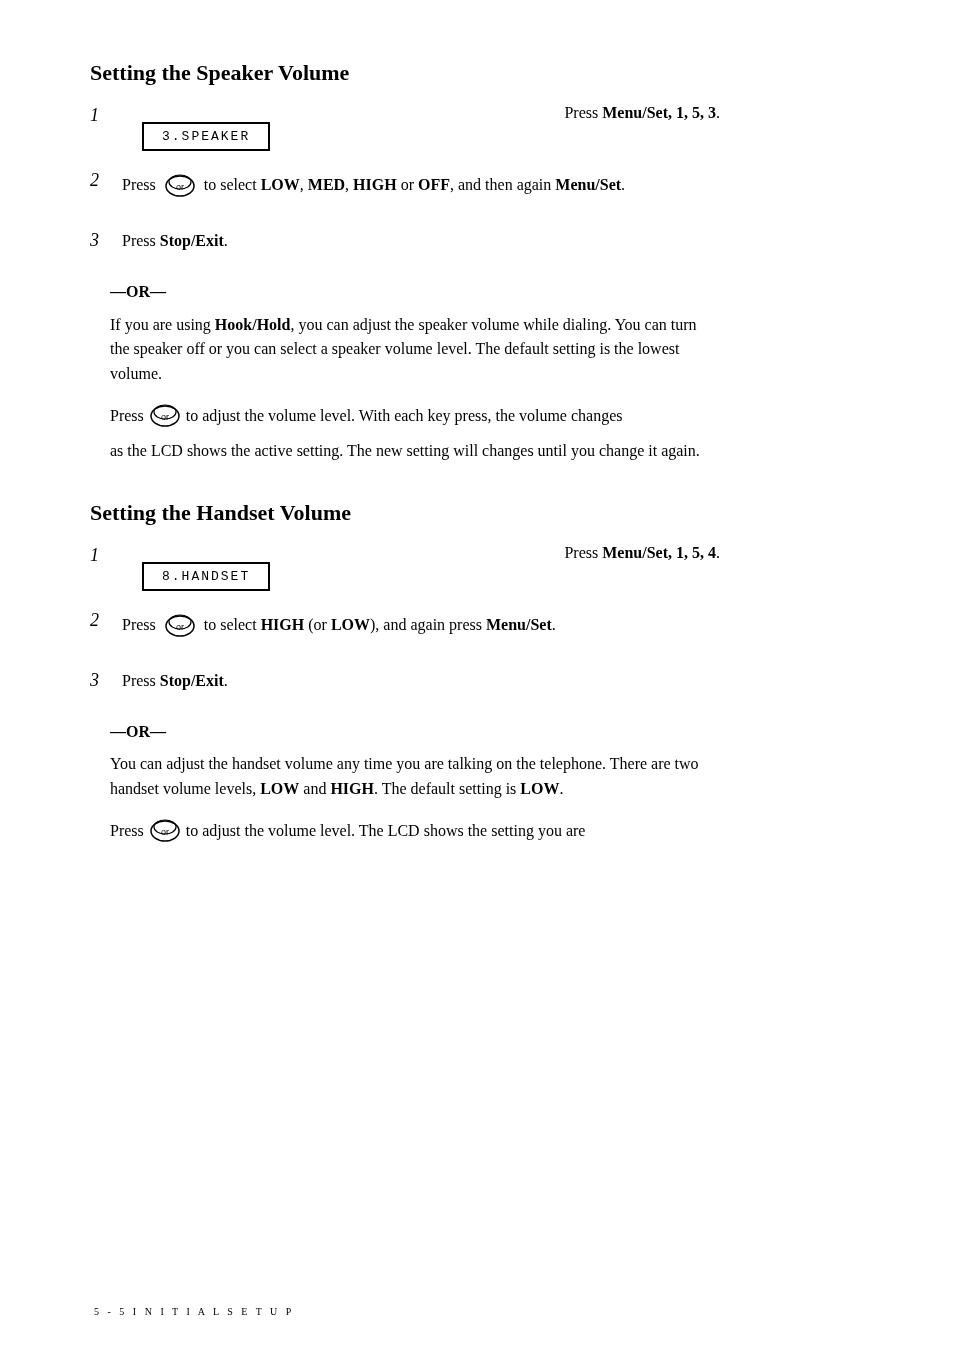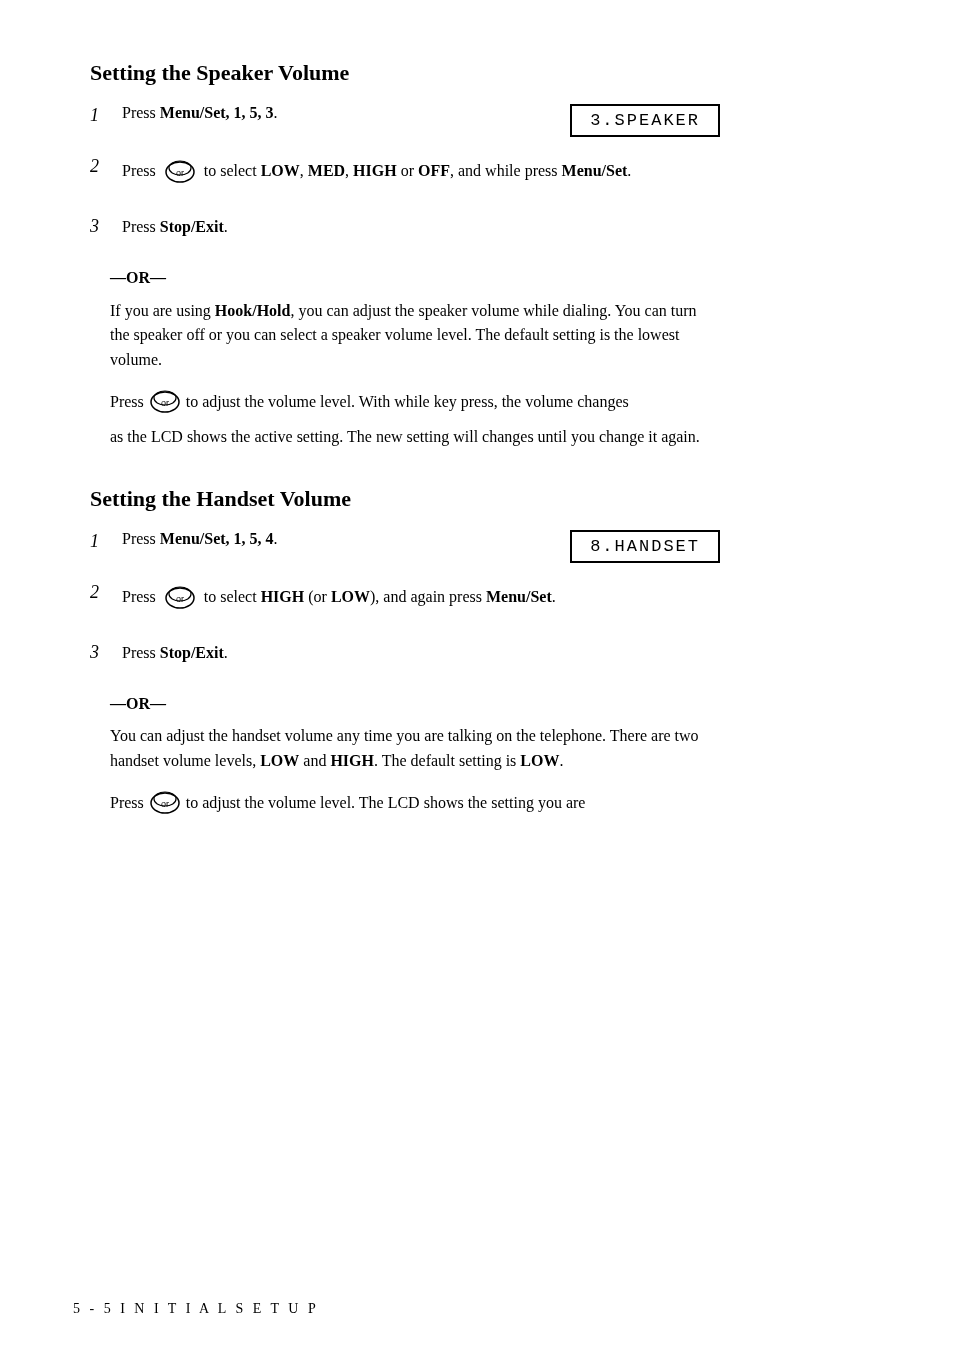--- a/index.html
+++ b/index.html
@@ -42,28 +42,29 @@
       padding-top: 1px;
       color: #000;
     }
 
     .step-content {
       flex: 1;
     }
 
     .step-content-row {
       display: flex;
-      align-items: flex-start;
+      align-items: flex-end;
       justify-content: space-between;
+      flex-direction: column;
     }
 
     .lcd-box {
       border: 2px solid #000;
       font-family: 'Courier New', Courier, monospace;
-      font-size: 17px;
+      font-size: 13px;
       letter-spacing: 2px;
       padding: 5px 18px;
       margin-left: 20px;
       background: #fff;
       white-space: nowrap;
       align-self: flex-start;
       margin-top: 0;
     }
 
     .or-icon-label {
@@ -93,22 +94,22 @@
     }
 
     .indent-block {
       margin-left: 20px;
       margin-bottom: 10px;
     }
 
     .footer {
       position: absolute;
       bottom: 35px;
-      left: 73px;
-      font-size: 14px;
+      left: 94px;
+      font-size: 10px;
       letter-spacing: 3px;
       color: #000;
     }
 
     .section-gap {
       margin-top: 36px;
     }
 
     .press-line {
       display: flex;
@@ -143,21 +144,21 @@
         <p>
           <span>Press </span>
           
           <span class="or-icon-label">
             <svg width="34" height="34" viewBox="0 0 34 34">
               <ellipse cx="17" cy="17" rx="14" ry="10" fill="none" stroke="#000" stroke-width="1.5"></ellipse>
               <ellipse cx="17" cy="13" rx="11" ry="7" fill="none" stroke="#000" stroke-width="1.2"></ellipse>
               <text x="17" y="21" text-anchor="middle" font-size="9" font-family="Arial" fill="#000">or</text>
             </svg>
           </span>
-          <span> to select </span><span class="bold">LOW</span><span>, </span><span class="bold">MED</span><span>, </span><span class="bold">HIGH</span><span> or </span><span class="bold">OFF</span><span>, and while press </span><span class="bold">Menu/Set</span><span>.</span>
+          <span> to select </span><span class="bold">LOW</span><span>, </span><span class="bold">MED</span><span>, </span><span class="bold">HIGH</span><span> or </span><span class="bold">OFF</span><span>, and then again </span><span class="bold">Menu/Set</span><span>.</span>
         </p>
       </div>
     </div>
 
     <div class="step-row">
       <div class="step-number italic">3</div>
       <div class="step-content">
         <p>
           <span>Press </span><span class="bold">Stop/Exit</span><span>.</span>
         </p>
@@ -170,21 +171,21 @@
 
       <div class="press-line" style="margin-top:12px;">
         <span>Press </span>
         <span class="or-icon-label" style="margin: 0 4px;">
           <svg width="34" height="34" viewBox="0 0 34 34">
             <ellipse cx="17" cy="17" rx="14" ry="10" fill="none" stroke="#000" stroke-width="1.5"></ellipse>
             <ellipse cx="17" cy="13" rx="11" ry="7" fill="none" stroke="#000" stroke-width="1.2"></ellipse>
             <text x="17" y="21" text-anchor="middle" font-size="9" font-family="Arial" fill="#000">or</text>
           </svg>
         </span>
-        <span> to adjust the volume level. With while key press, the volume changes</span>
+        <span> to adjust the volume level. With each key press, the volume changes</span>
       </div>
       <p>as the LCD shows the active setting. The new setting will changes until you change it again.</p>
     </div>
   </div>
 
   <div class="section section-gap">
     <div class="section-title">Setting the Handset Volume</div>
 
     <div class="step-row">
       <div class="step-number italic">1</div>

